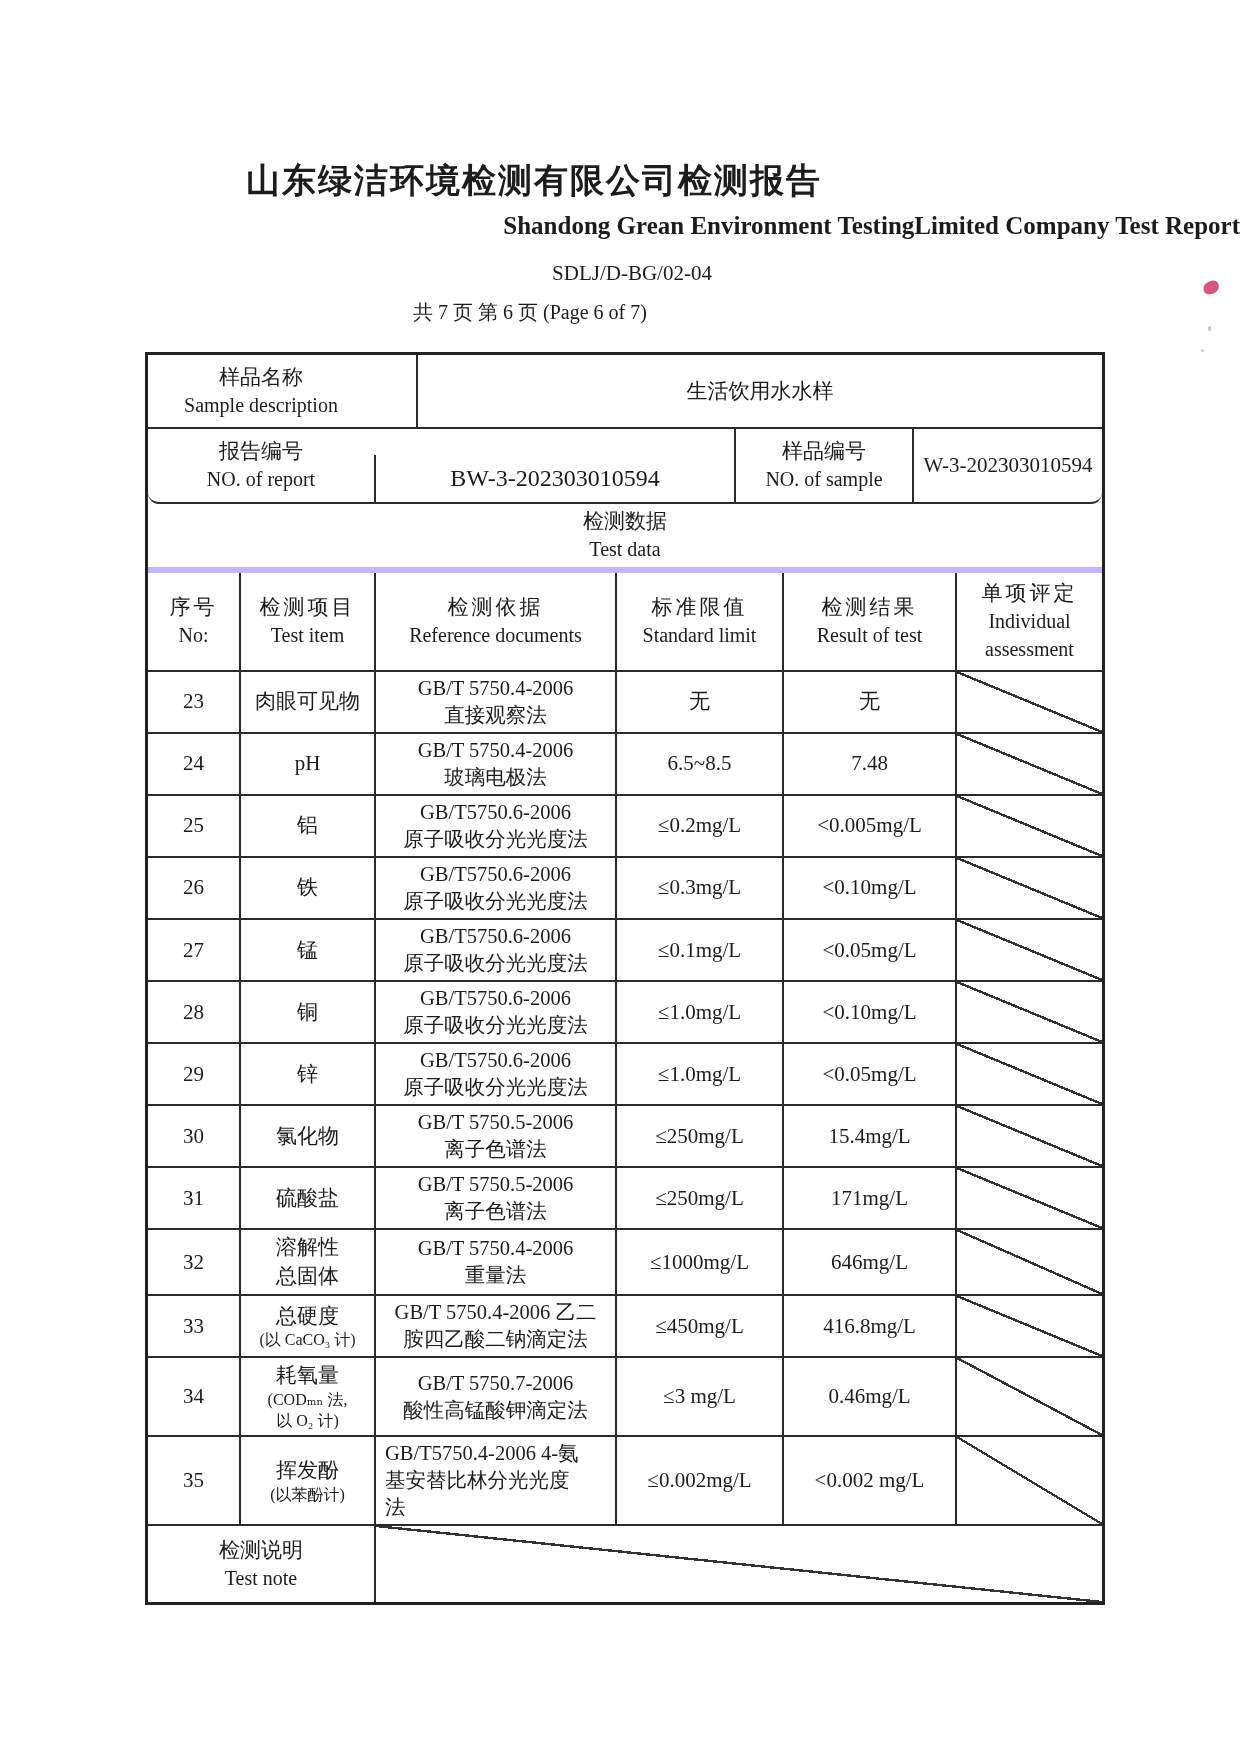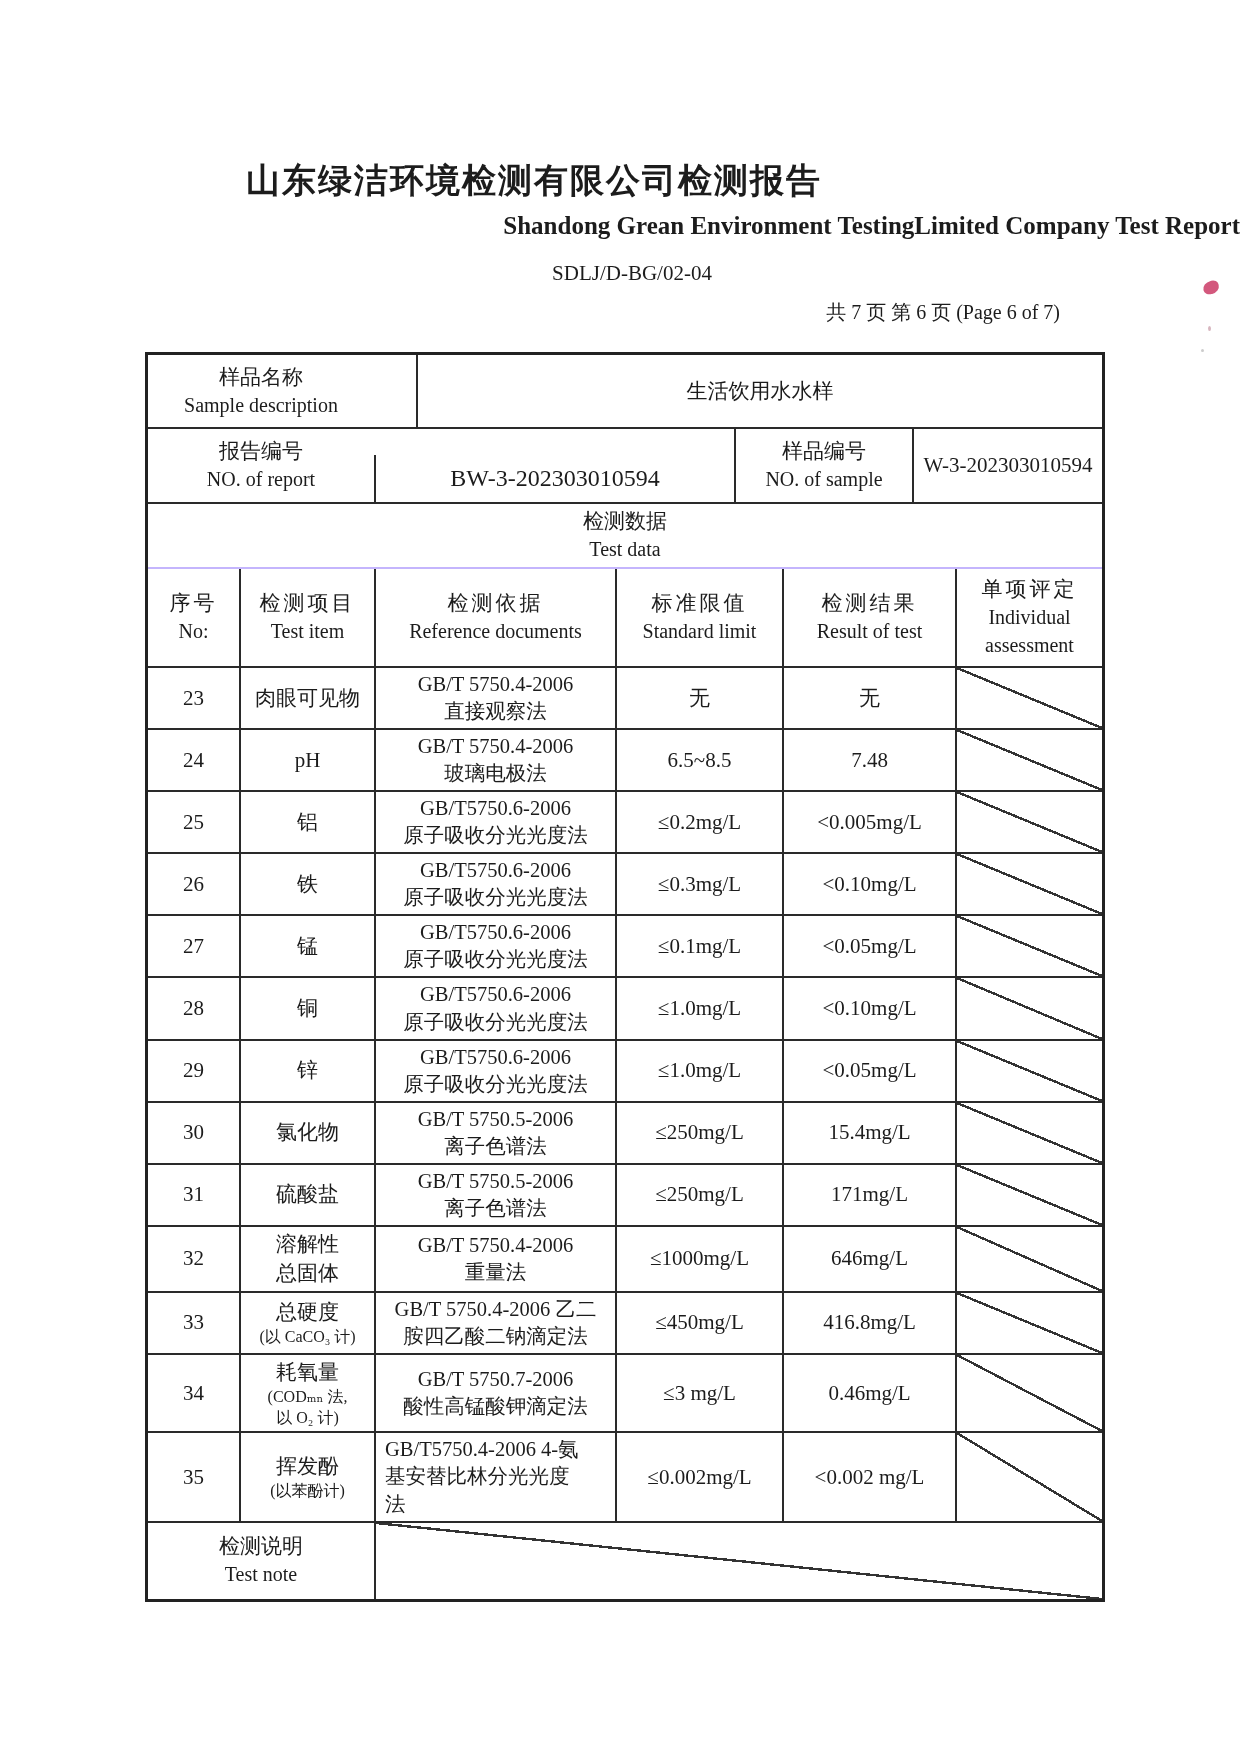--- a/index.html
+++ b/index.html
@@ -20,41 +20,41 @@
   .title-en{
     position:absolute;top:212px;left:0;width:1240px;
     text-align:right;font-size:25px;font-weight:bold;
   }
   .doc-code{
     position:absolute;top:261px;left:0;width:1240px;
     text-align:center;font-size:21px;padding-left:12px;
   }
   .page-info{
     position:absolute;top:299px;left:0;width:1060px;
-    text-align:right;font-size:20px;
+    text-align:center;font-size:20px;
   }
   
   .red-mark{
     position:absolute;left:1203px;top:281px;width:16px;height:13px;
     background:#cf4a72;border-radius:60% 40% 55% 45%;
     transform:rotate(-14deg);opacity:.92;
   }
   .speck1{position:absolute;left:1208px;top:326px;width:3px;height:5px;background:#b67a8a;opacity:.55;border-radius:50%;}
   .speck2{position:absolute;left:1201px;top:349px;width:3px;height:3px;background:#9a9a9a;opacity:.5;border-radius:50%;}
   
   .doc-table{
     position:absolute;left:145px;top:352px;width:960px;
     border:3px solid #222;box-sizing:border-box;
     background:#fff;
   }
   .doc-table *{box-sizing:border-box;}
   .sec{display:grid;}
   .sec1{grid-template-columns:226px 1fr;min-height:74px;border-bottom:2px solid #2a2a2a;gap:42px;}
-  .sec2{grid-template-columns:226px 360px 178px 1fr;min-height:75px;border-bottom:2px solid #2a2a2a;}
-  .sec3{grid-template-columns:1fr;min-height:65px;border-bottom:2px solid #c4b5fd;}
+  .sec2{grid-template-columns:226px 360px 178px 1fr;min-height:75px;border-bottom:2px solid #2a2a2a;border-radius:11px;}
+  .sec3{grid-template-columns:1fr;min-height:65px;border-bottom:6px solid #c4b5fd;}
   .head-row{display:grid;grid-template-columns:91px 135px 241px 167px 173px 1fr;min-height:97px;}
   .trow{display:grid;grid-template-columns:91px 135px 241px 167px 173px 1fr;min-height:62px;border-top:2px solid #2a2a2a;}
   #rows .trow:nth-child(12){min-height:75px;}
   #rows .trow:nth-child(13){min-height:71px;}
   #rows .trow:nth-child(13) .c-ref{align-items:flex-start;text-align:left;padding-left:9px;}
   .note-row{display:grid;grid-template-columns:226px 1fr;min-height:78px;border-top:2px solid #2a2a2a;}
   .cell{
     display:flex;flex-direction:column;align-items:center;justify-content:center;
     text-align:center;white-space:pre-line;line-height:1.38;
     font-size:21px;padding:3px 4px;

